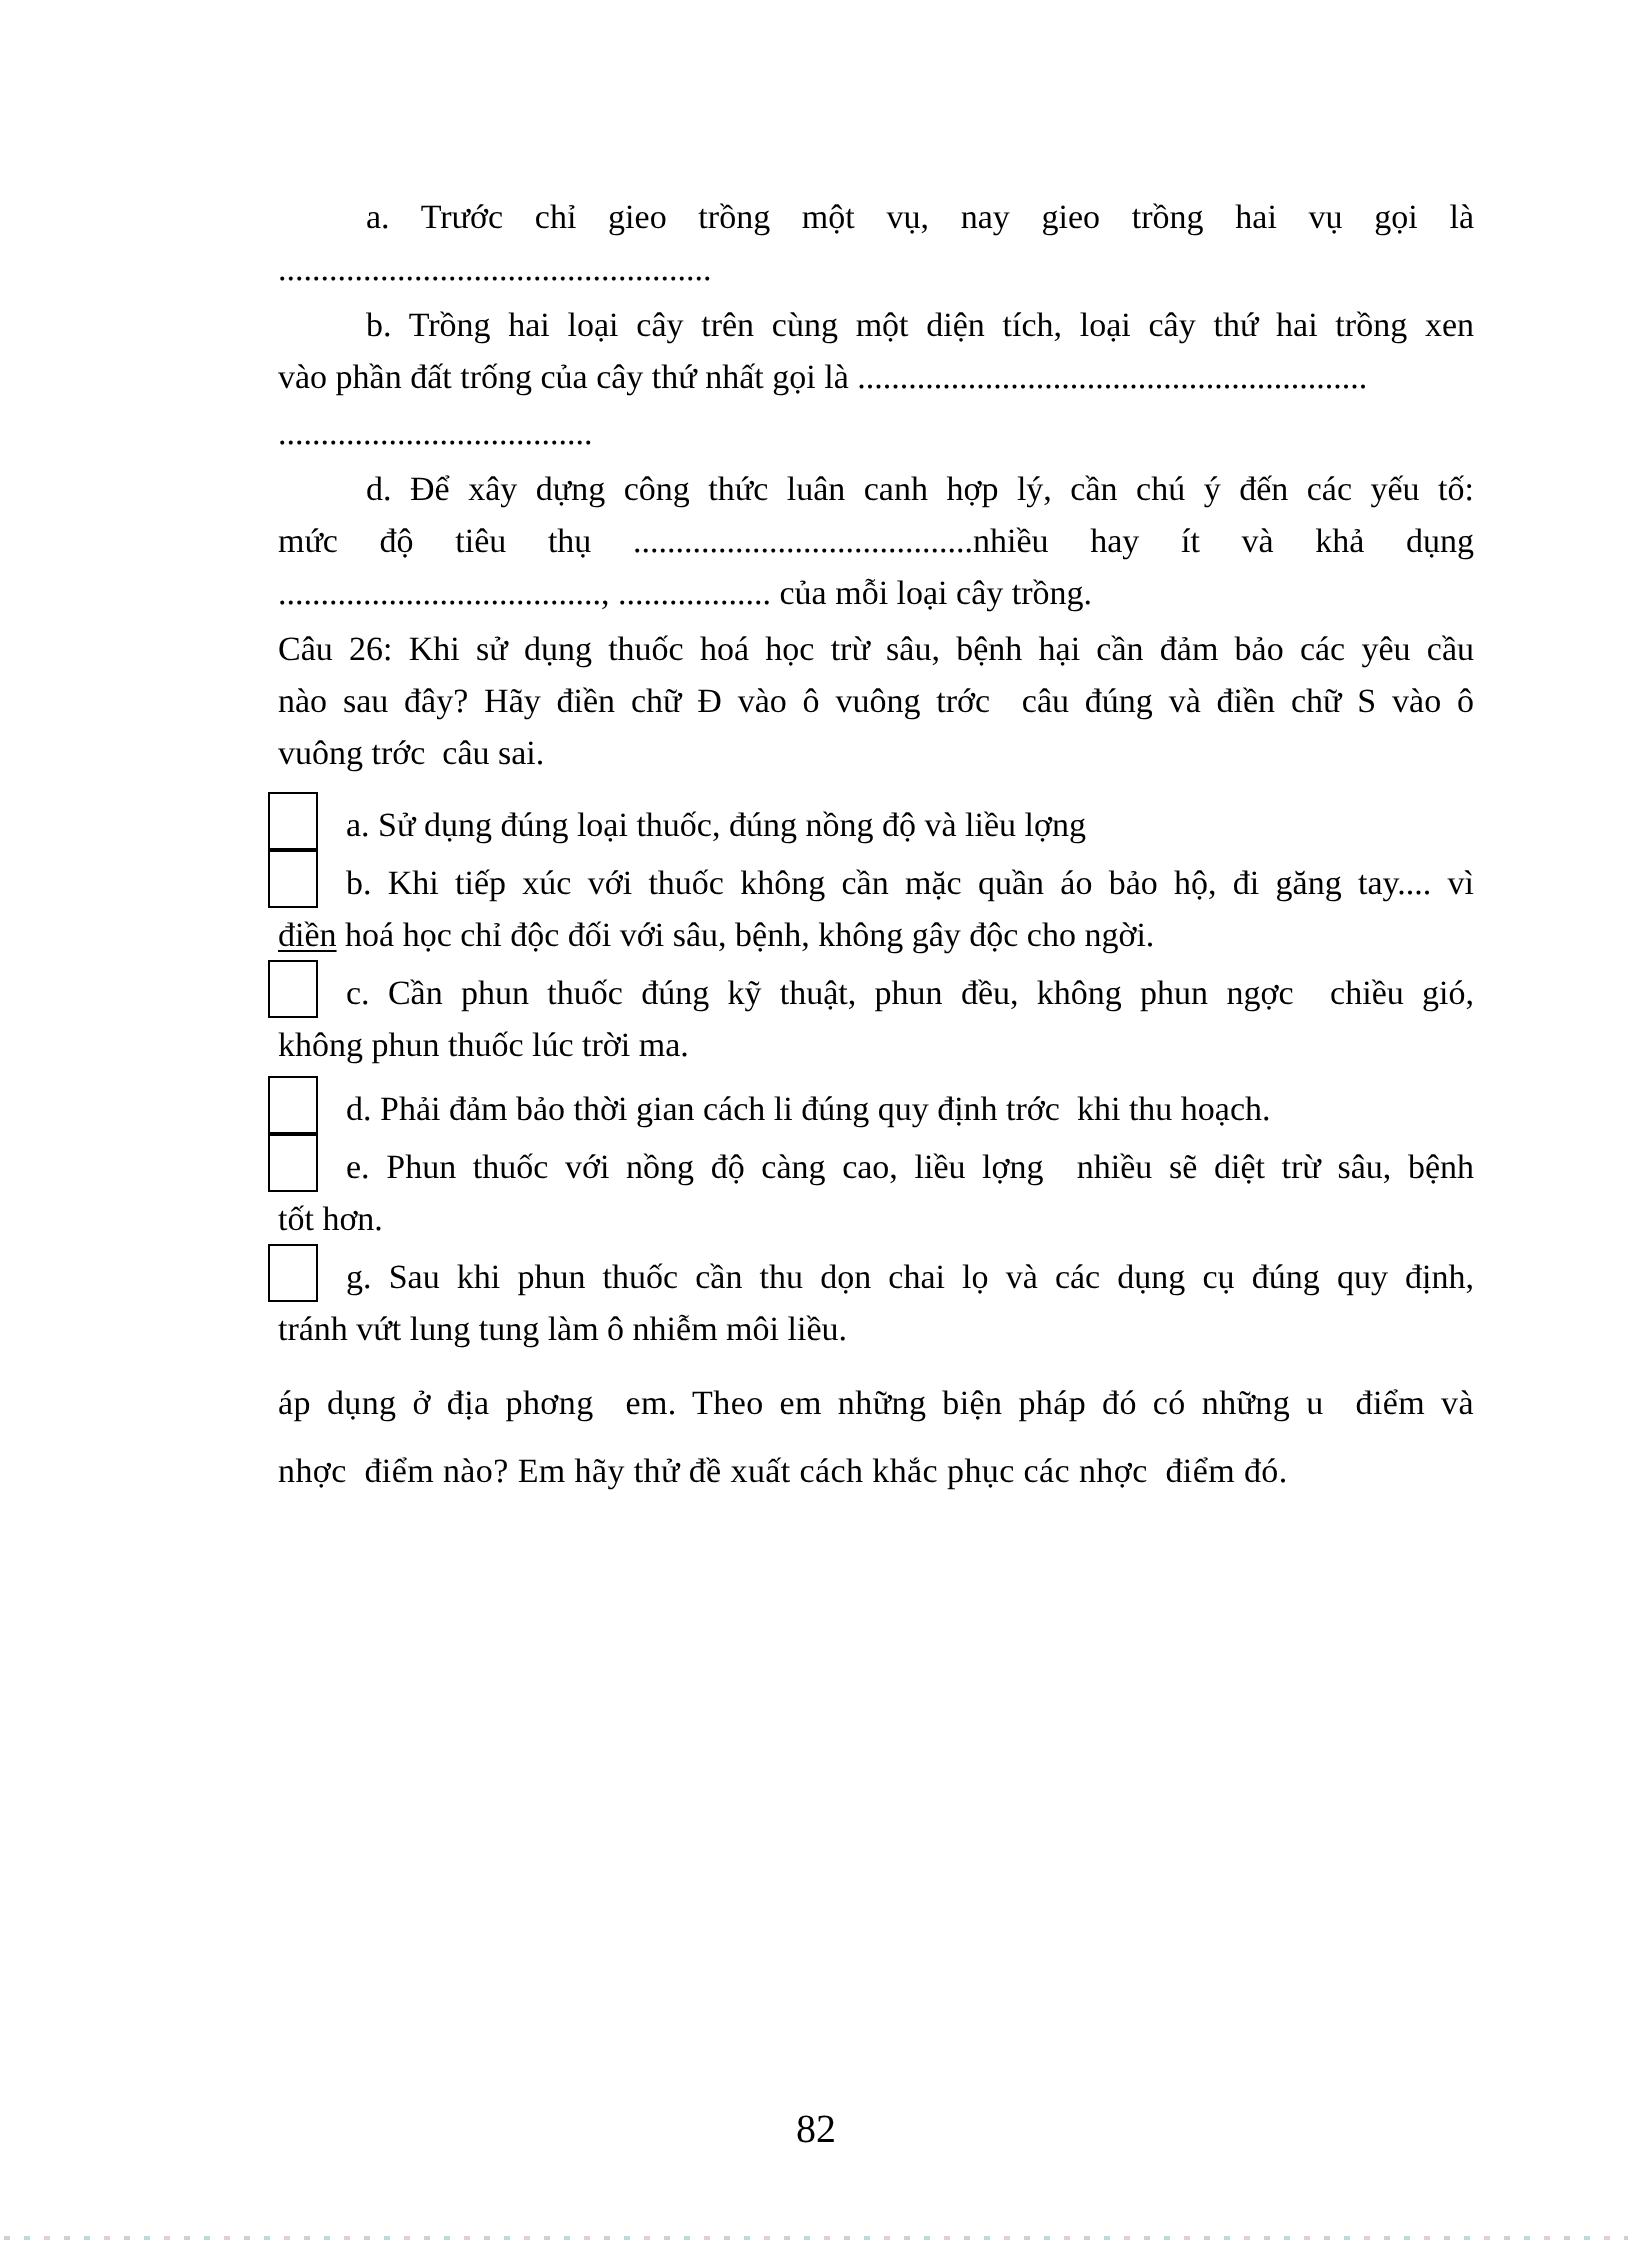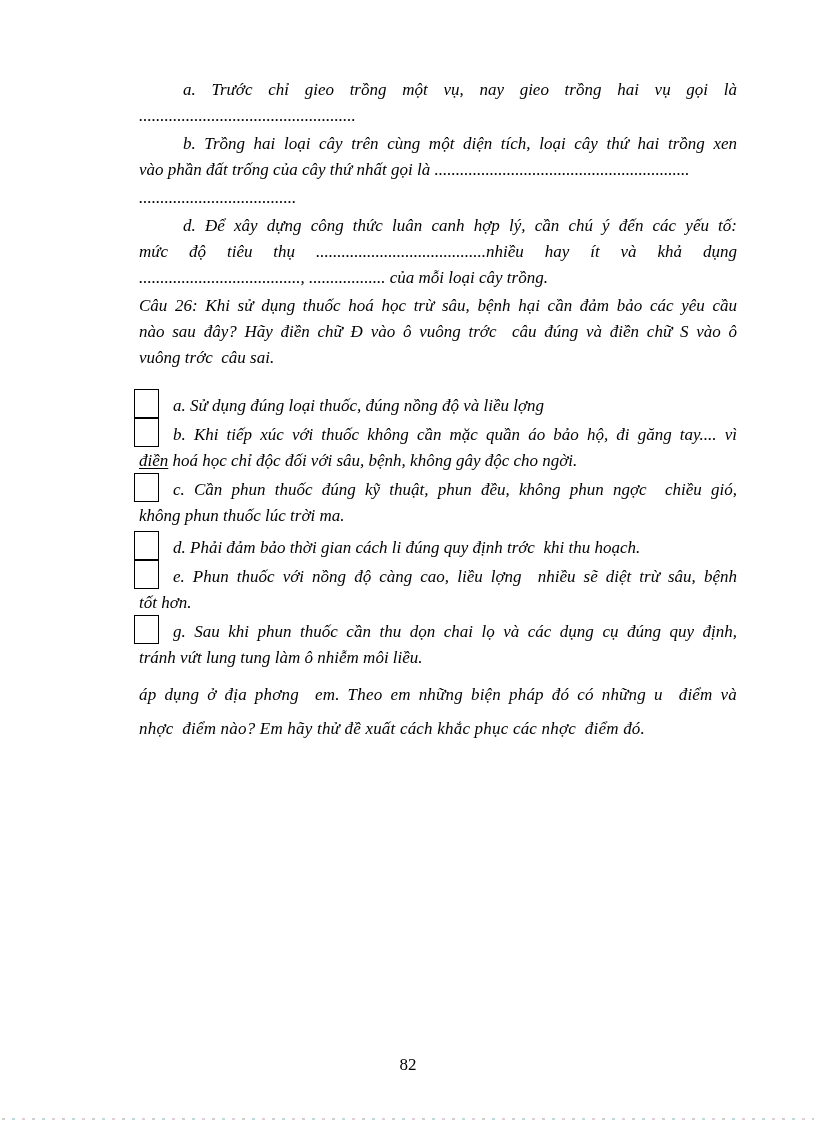--- a/index.html
+++ b/index.html
@@ -7,23 +7,22 @@
   body {
     width: 816px; height: 1123px;
     position: relative;
     font-family: "Liberation Serif", "DejaVu Serif", serif;
     font-size: 17px; line-height: 26px;
     color: #000000;
     overflow: hidden;
   }
   .content {
     position: absolute;
-    left: 139px; top: 77px;
+    left: 139px; top: 96px;
     width: 598px;
-    font-style: italic;
   }
   .ln { display: block; text-align: left; }
   .j  { text-align: justify; text-align-last: justify; }
   .ind44 { text-indent: 44px; }
   .ind34 { text-indent: 34px; }
   .para { margin-bottom: 2px; }
   .citem { position: relative; margin-top: 3px; }
   .cbox {
     position: absolute;
     left: -5px; top: -4px;
@@ -32,21 +31,21 @@
     background: #ffffff;
   }
   .q27 { line-height: 34px; margin-top: 7px; }
   .q27 .ln { letter-spacing: 0.2px; }
   u { text-underline-offset: 2px; }
   .pageno {
     position: absolute;
     top: 1052px; left: 0;
     width: 100%;
     text-align: center;
-    font-size: 17px;
+    font-size: 20px;
   }
   .bottom-rule {
     position: absolute;
     left: 2px; right: 2px; bottom: 3px;
     height: 2px;
     background: repeating-linear-gradient(
       to right,
       #c4c4c4 0 3px, transparent 3px 10px,
       #aed0d0 10px 13px, transparent 13px 20px,
       #d9c2d0 20px 23px, transparent 23px 30px
@@ -78,21 +77,21 @@
     <span class="ln j">mức độ tiêu thụ ........................................nhiều hay ít và khả dụng</span>
     <span class="ln">......................................, .................. của mỗi loại cây trồng.</span>
   </p>
 
   <p class="para" style="margin-top:2px;">
     <span class="ln j">Câu 26: Khi sử dụng thuốc hoá học trừ sâu, bệnh hại cần đảm bảo các yêu cầu</span>
     <span class="ln j">nào sau đây? Hãy điền chữ Đ vào ô vuông trớc&nbsp; câu đúng và điền chữ S vào ô</span>
     <span class="ln">vuông trớc&nbsp; câu sai.</span>
   </p>
 
-  <div class="citem" style="margin-top:22px;">
+  <div class="citem" style="margin-top:10px;">
     <span class="cbox"></span>
     <span class="ln ind34">a. Sử dụng đúng loại thuốc, đúng nồng độ và liều lợng</span>
   </div>
 
   <div class="citem">
     <span class="cbox"></span>
     <span class="ln j ind34">b. Khi tiếp xúc với thuốc không cần mặc quần áo bảo hộ, đi găng tay.... vì</span>
     <span class="ln"><u>điền</u><span> hoá học chỉ độc đối với sâu, bệnh, không gây độc cho ngời.</span></span>
   </div>
 

